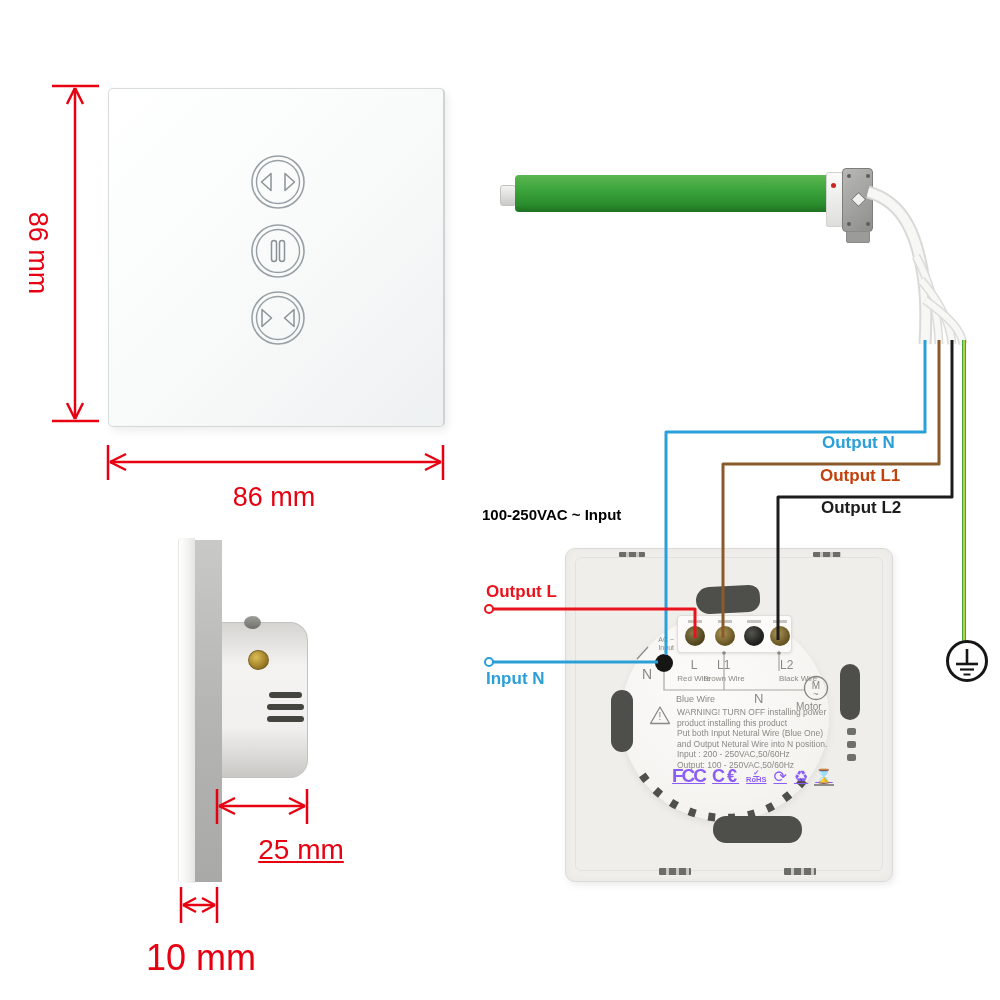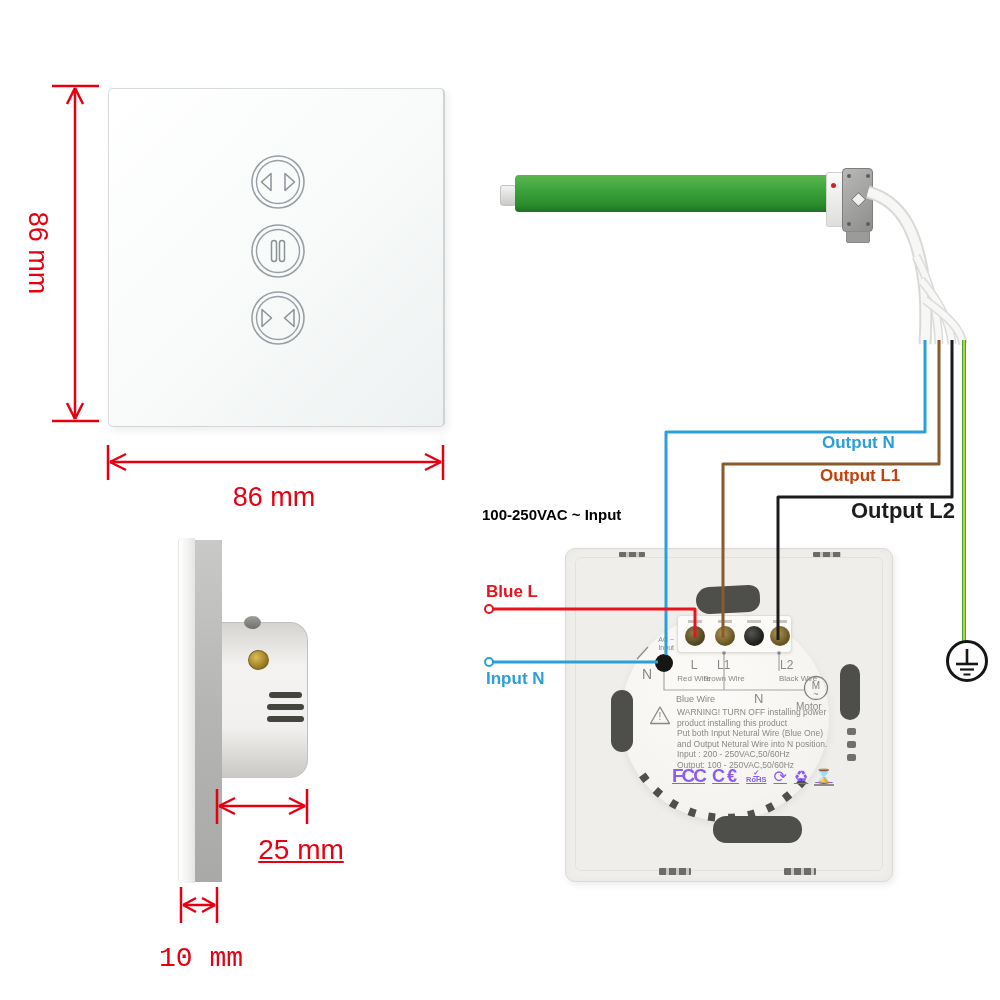--- a/index.html
+++ b/index.html
@@ -85,21 +85,21 @@
   .cert-weee { font-size:14px; position:relative; }
   .cert-weee::after { content:""; position:absolute; left:-1px; right:-1px; bottom:-2px; height:2px; background:#8f8d88; }
 
   
   .overlay { position:absolute; left:0; top:0; width:1000px; height:1000px; pointer-events:none; }
   .lbl { position:absolute; white-space:nowrap; font-weight:bold; }
   .lbl-dim { position:absolute; white-space:nowrap; color:#e60012; font-size:27px; font-weight:400;
     transform:translate(-50%,-50%); }
   .lbl-output-n  { left:822px; top:433px; font-size:17px; color:#2b9fd8; }
   .lbl-output-l1 { left:820px; top:466px; font-size:17px; color:#c2410c; }
-  .lbl-output-l2 { left:851px; top:498px; font-size:22px; color:#1c1c1c; }
+  .lbl-output-l2 { left:821px; top:498px; font-size:17px; color:#1c1c1c; }
   .lbl-supply    { left:482px; top:506px; font-size:15px; color:#000000; }
   .lbl-input-l   { left:486px; top:582px; font-size:17px; color:#e8131c; }
   .lbl-input-n   { left:486px; top:669px; font-size:17px; color:#2b9fd8; }
 </style>
 </head>
 <body>
 
 <div class="stage">
 
   <div class="front-panel">
@@ -306,22 +306,22 @@
       <path d="M183,905 L196,898"></path>
         <path d="M183,905 L196,912"></path>
       <path d="M215,905 L202,898"></path>
         <path d="M215,905 L202,912"></path>
     </g>
   </svg>
 
   <div class="lbl-dim" style="left:37px;top:253px;transform:translate(-50%,-50%) rotate(90deg);">86 mm</div>
   <div class="lbl-dim" style="left:274px;top:497px;">86 mm</div>
   <div class="lbl-dim" style="left:301px;top:850px;font-size:28px;text-decoration:underline;">25 mm</div>
-  <div class="lbl-dim" style="left:201px;top:958px;font-size:28px;font-family:Liberation Mono, monospace;">10 mm</div>
+  <div class="lbl-dim" style="left:201px;top:958px;font-size:36px;">10 mm</div>
 
   <div class="lbl lbl-supply">100-250VAC ~ Input</div>
-  <div class="lbl lbl-input-l">Blue L</div>
+  <div class="lbl lbl-input-l">Output L</div>
   <div class="lbl lbl-input-n">Input N</div>
   <div class="lbl lbl-output-n">Output N</div>
   <div class="lbl lbl-output-l1">Output L1</div>
   <div class="lbl lbl-output-l2">Output L2</div>
 
 </div>
 
 </body></html>

